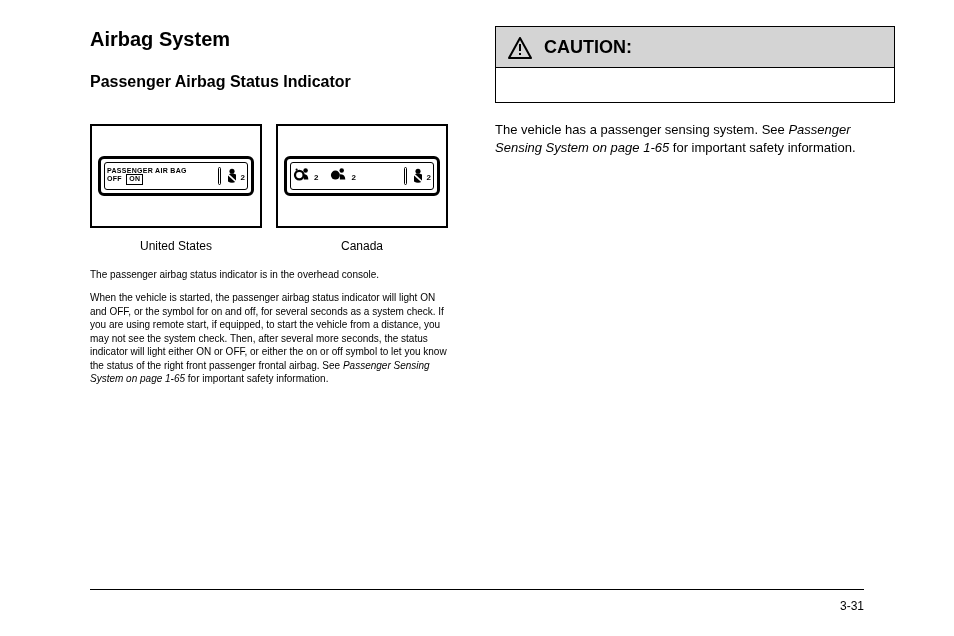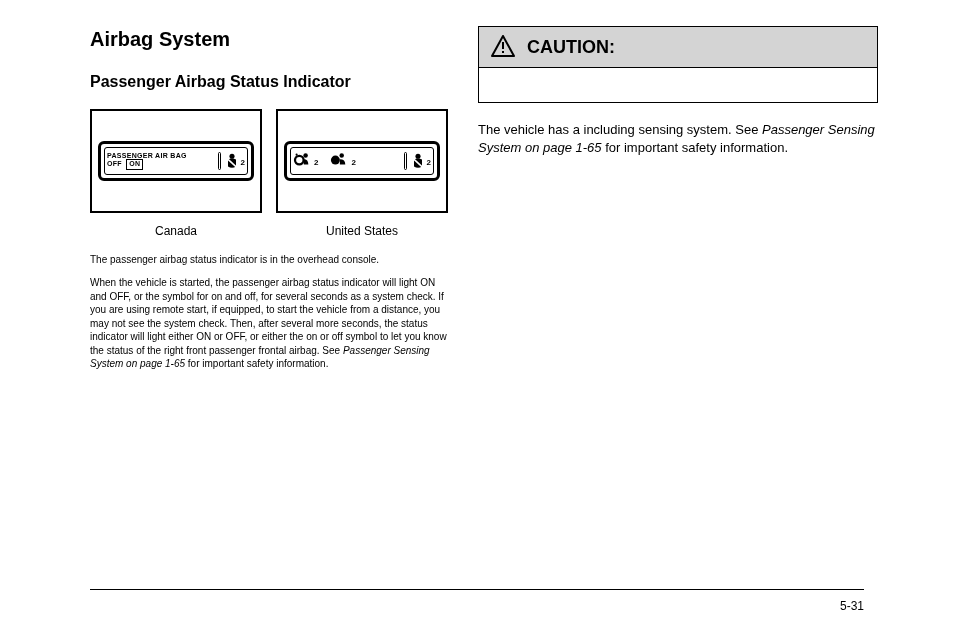--- a/index.html
+++ b/index.html
@@ -9,37 +9,37 @@
     background: #fff;
     font-family: Arial, Helvetica, sans-serif;
     font-size: 13px;
     line-height: 1.35;
     color: #000;
     position: relative;
     padding: 26px 90px 20px 90px;
   }
   .content {
     display: flex;
-    gap: 30px;
+    gap: 47px;
   }
   .col-left {
     width: 370px;
   }
   .col-right {
     width: 400px;
   }
   .sec-title {
     font-size: 20px;
     font-weight: bold;
     margin-bottom: 18px;
   }
   .airbag-title {
     font-size: 16px;
     font-weight: bold;
-    margin-bottom: 16px;
+    margin-bottom: 31px;
   }
   .indicators {
     display: flex;
     gap: 14px;
     margin-bottom: 10px;
   }
   .indicator-card {
     border: 2px solid #000;
     width: 172px;
     height: 104px;
@@ -128,21 +128,21 @@
     margin-bottom: 10px;
   }
   .caution-box {
     border: 1px solid #000;
     width: 400px;
   }
   .caution-header {
     background: #d4d4d4;
     padding: 8px 12px;
     display: flex;
-    align-items: flex-start;
+    align-items: flex-end;
     gap: 12px;
     border-bottom: 1px solid #000;
   }
   .caution-title {
     font-size: 18px;
     font-weight: bold;
   }
   .caution-body {
     padding: 14px 16px 20px 16px;
     font-size: 13px;
@@ -231,22 +231,22 @@
                 <path d="M3 7 L17 20" stroke="#fff" stroke-width="2"></path>
               </svg>
               <span class="num2">2</span>
             </div>
           </div>
         </div>
       </div>
     </div>
 
     <div class="captions">
+      <div class="caption">United States</div>
       <div class="caption">Canada</div>
-      <div class="caption">United States</div>
     </div>
 
     <p class="para">The passenger airbag status indicator is in the overhead console.</p>
     <p class="para">
       <span>When the vehicle is started, the passenger airbag status indicator will light ON and OFF, or the symbol for on and off, for several seconds as a system check. If you are using remote start, if equipped, to start the vehicle from a distance, you may not see the system check. Then, after several more seconds, the status indicator will light either ON or OFF, or either the on or off symbol to let you know the status of the right front passenger frontal airbag. See </span><em>Passenger Sensing System on page 1-65</em><span> for important safety information.</span>
     </p>
   </div>
 
   <div class="col-right">
     <div class="caution-box">
@@ -256,19 +256,19 @@
           <rect x="11" y="7" width="2" height="7" fill="#000"></rect>
           <rect x="11" y="16" width="2" height="2" fill="#000"></rect>
         </svg>
         <span class="caution-title">CAUTION:</span>
       </div>
       <div class="caution-body">
       </div>
     </div>
 
     <p class="right-para">
-      <span>The vehicle has a including sensing system. See </span><em>Passenger Sensing System on page 1-65</em><span> for important safety information.</span>
+      <span>The vehicle has a passenger sensing system. See </span><em>Passenger Sensing System on page 1-65</em><span> for important safety information.</span>
     </p>
   </div>
 </div>
 
 <hr class="footer-rule">
-<div class="page-num">5-31</div>
+<div class="page-num">3-31</div>
 
 </body></html>

